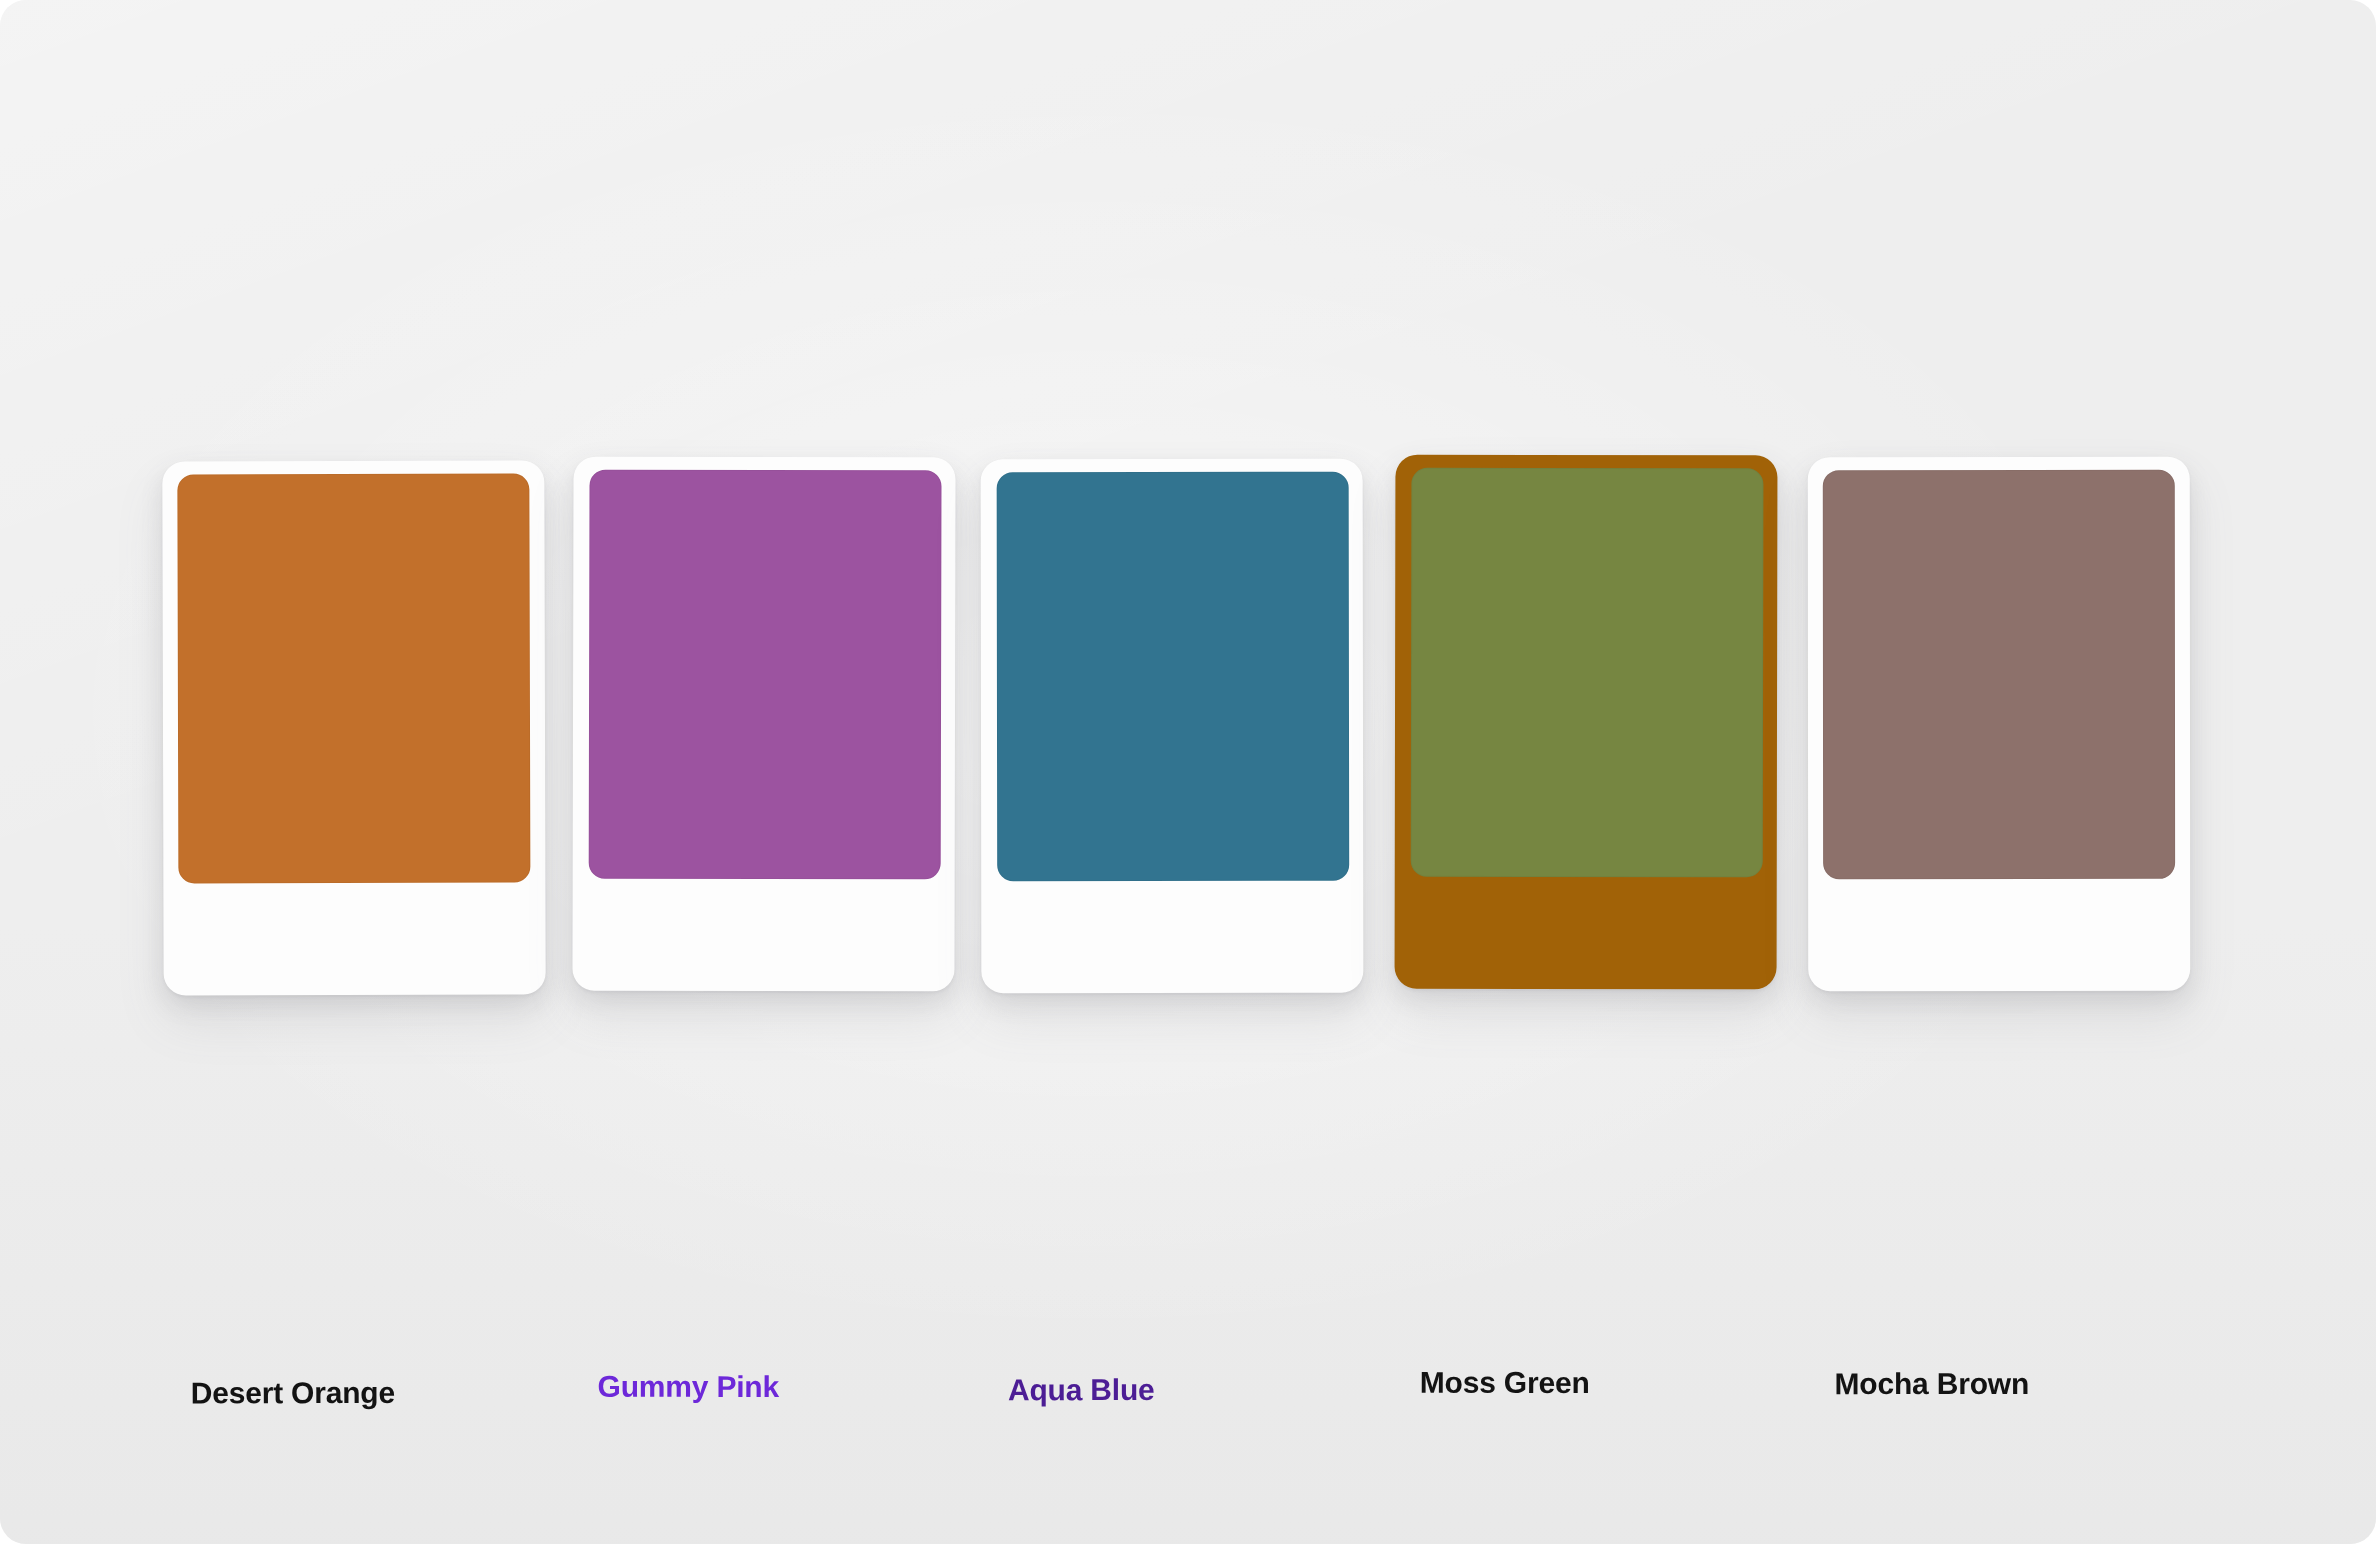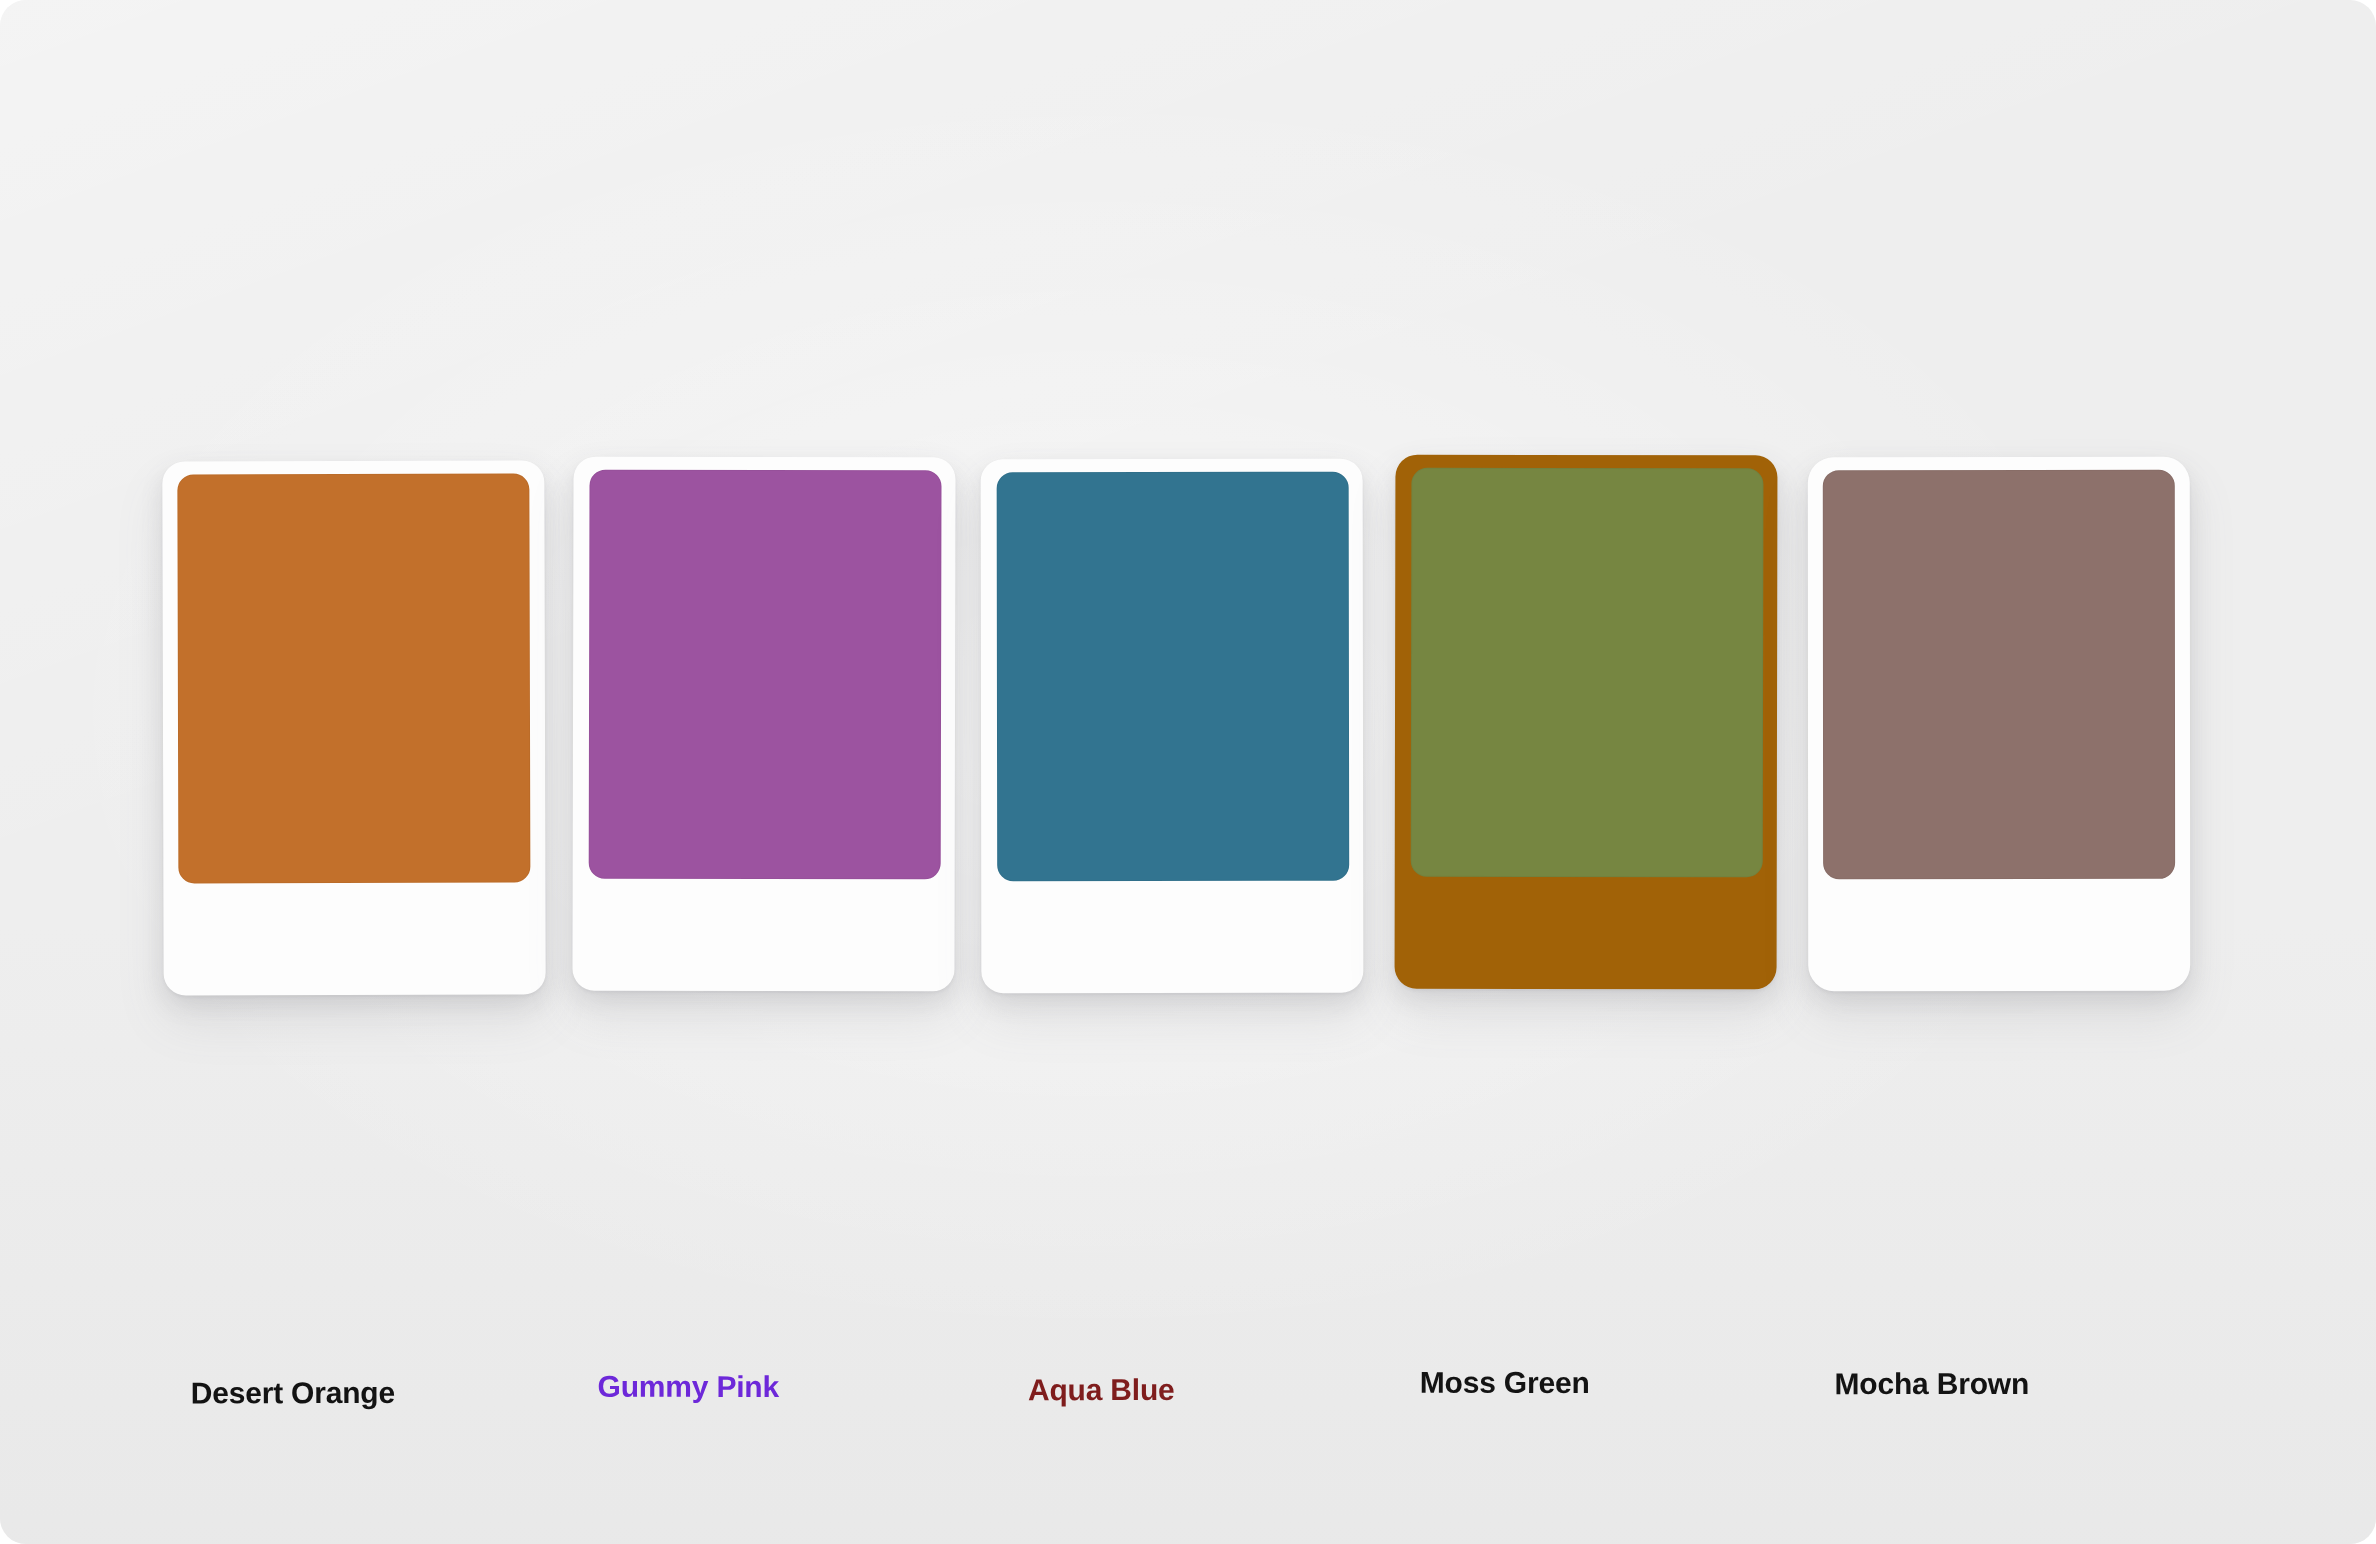--- a/index.html
+++ b/index.html
@@ -107,28 +107,28 @@
       <div class="swatch-label" style="color: rgb(19, 19, 19);">Desert Orange</div>
     </div>
 
     <div class="swatch-card card-1" style="background-color: rgb(253, 253, 253);">
       <div class="swatch-chip" style="background-color: rgb(156, 83, 160);"></div>
       <div class="swatch-label" style="color: #6d28d9;">Gummy Pink</div>
     </div>
 
     <div class="swatch-card card-2" style="background-color: rgb(253, 253, 253);">
       <div class="swatch-chip" style="background-color: rgb(50, 116, 144);"></div>
-      <div class="swatch-label" style="color: #7f1d1d; margin-left: 20px;">Aqua Blue</div>
+      <div class="swatch-label" style="color: #4c1d95;">Aqua Blue</div>
     </div>
 
     <div class="swatch-card card-3" style="background-color: #a16207;">
       <div class="swatch-chip" style="background-color: rgb(118, 134, 65);"></div>
       <div class="swatch-label" style="color: rgb(19, 19, 19);">Moss Green</div>
     </div>
 
-    <div class="swatch-card card-4" style="background-color: rgb(253, 253, 253); border-radius: 26px;">
+    <div class="swatch-card card-4" style="background-color: rgb(253, 253, 253);">
       <div class="swatch-chip" style="background-color: rgb(141, 113, 107);"></div>
       <div class="swatch-label" style="color: rgb(19, 19, 19);">Mocha Brown</div>
     </div>
 
   </div>
 </div>
 
 
 </body></html>

